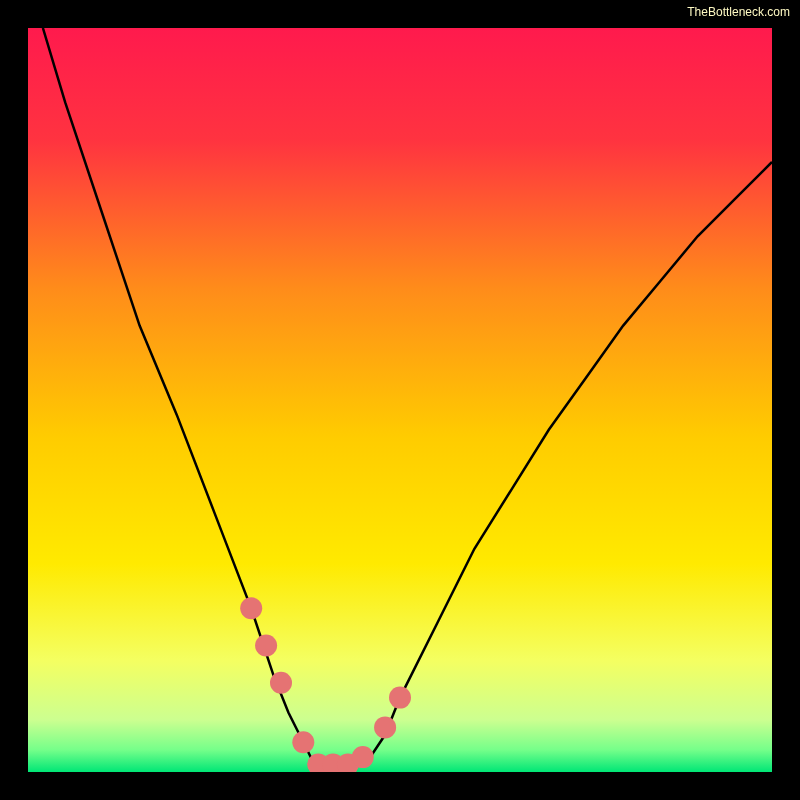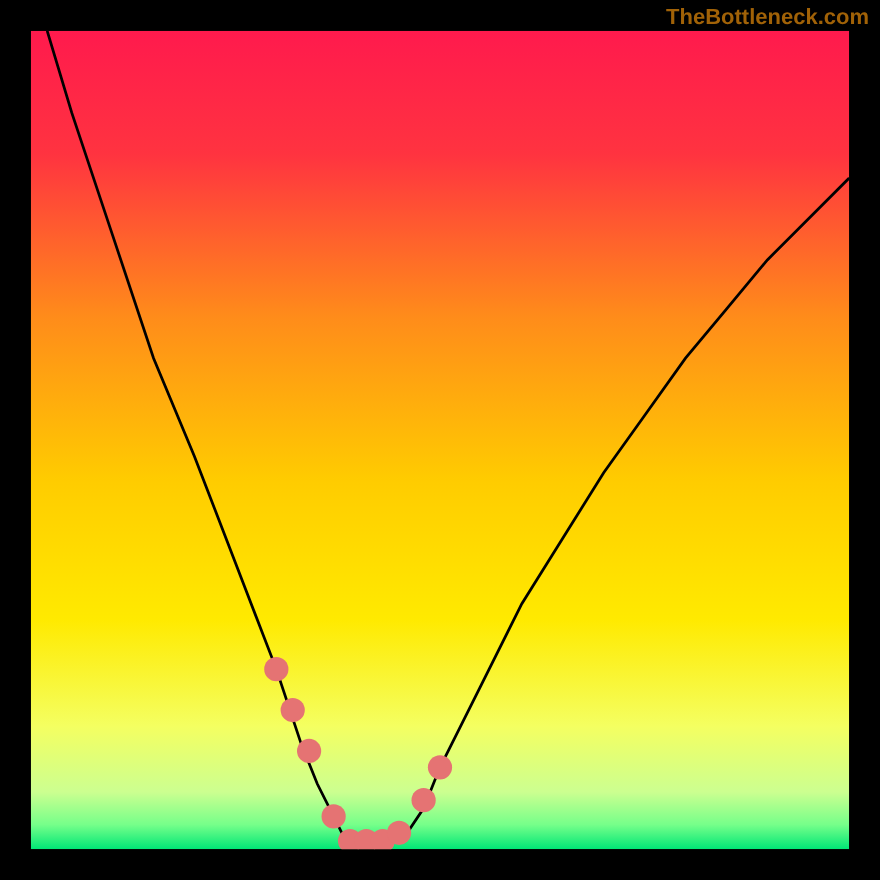--- a/index.html
+++ b/index.html
@@ -1,18 +1,18 @@
 <!DOCTYPE html>
 <html><head>
   <meta charset="utf-8">
   <style>
     * { margin: 0; padding: 0; box-sizing: border-box; }
     body { width: 800px; height: 800px; background: #000; position: relative; font-family: Arial, sans-serif; }
     .container { width: 800px; height: 800px; position: relative; background: #000; }
-    .watermark { position: absolute; top: 5px; right: 10px; color: #a16207; font-size: 20px; font-weight: 700; z-index: 10; }
+    .watermark { position: absolute; top: 5px; right: 10px; color: #fef9c3; font-size: 12px; font-weight: 400; z-index: 10; }
     .chart-area { position: absolute; top: 28px; left: 28px; width: 744px; height: 744px; }
     svg { display: block; }
   </style>
 </head>
 <body>
 
 <div class="container">
   <div class="watermark">TheBottleneck.com</div>
   <div class="chart-area">
     <svg width="744" height="744" viewBox="0 0 744 744">

